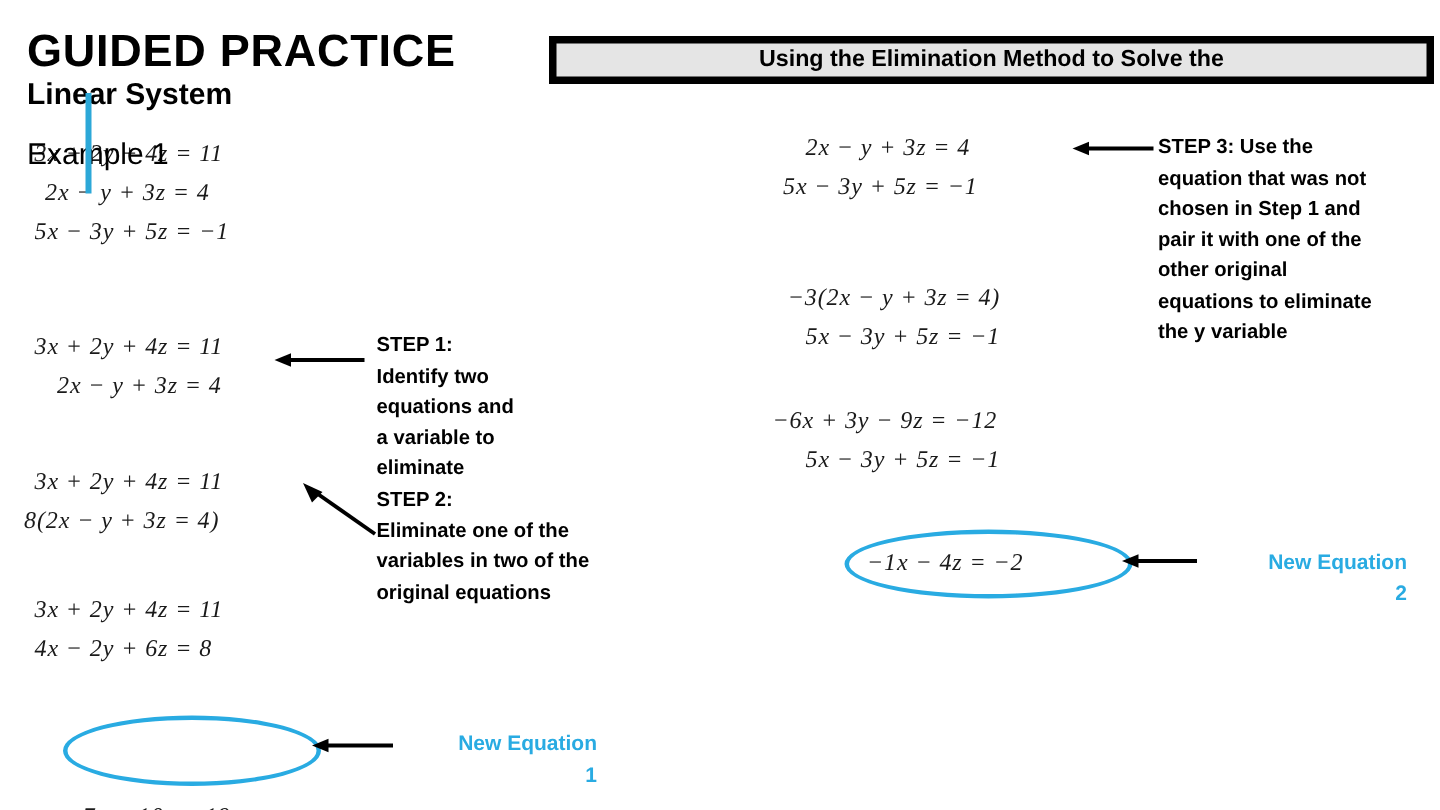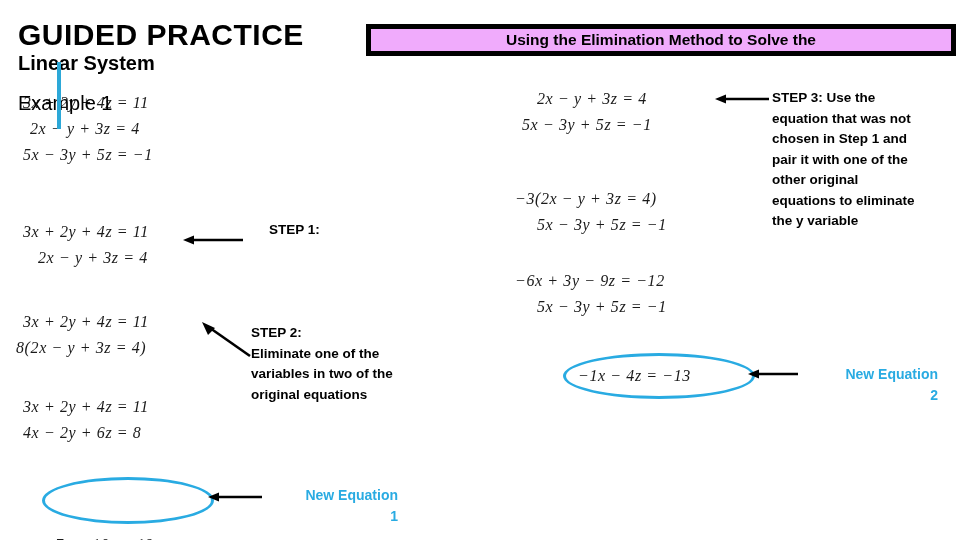--- a/index.html
+++ b/index.html
@@ -49,21 +49,21 @@
   }
 
   
   .title-box {
     position: absolute;
     left: 366px;
     top: 24px;
     width: 590px;
     height: 32px;
     border: 5px solid #000000;
-    background: #f0abfc;
+    background: #e5e5e5;
     box-sizing: border-box;
   }
   .title-box-text {
     position: absolute;
     left: 0;
     top: 0;
     width: 100%;
     height: 100%;
     display: flex;
     align-items: center;
@@ -185,22 +185,23 @@
       <line x1="54" y1="6" x2="10" y2="6" stroke="#000" stroke-width="2.6"></line>
       <polygon points="0,6 11,1.5 11,10.5" fill="#000"></polygon>
     </svg>
   </div>
 
   <div class="cyanlabel" style="left:268px; top:485px; width:130px;">
     <span>New Equation</span><br>
     <span>1</span>
   </div>
 
-  <div class="steptext" style="left:251px; top:220px; width:92px;margin-left:18px;">
+  <div class="steptext" style="left:251px; top:220px; width:92px;">
     <div>STEP 1:</div>
+    <div>Identify two equations and a variable to eliminate</div>
   </div>
 
   <div class="steptext" style="left:251px; top:323px; width:150px;">
     <div>STEP 2:</div>
     <div>Eliminate one of the variables in two of the original equations</div>
   </div>
 
   <div class="arrow-h" style="left:183px; top:234px; width:62px;">
     <svg width="62" height="12" viewBox="0 0 62 12">
       <line x1="60" y1="6" x2="10" y2="6" stroke="#000" stroke-width="2.6"></line>
@@ -213,33 +214,33 @@
       <line x1="52" y1="38" x2="12" y2="10" stroke="#000" stroke-width="2.6"></line>
       <polygon points="4,4 17,10 10,17" fill="#000"></polygon>
     </svg>
   </div>
 
   <div class="eqblock" style="left:515px; top:86px;">
     <div class="eqline ind3">2x − y + 3z = 4</div>
     <div class="eqline ind2">5x − 3y + 5z = −1</div>
   </div>
 
-  <div class="eqblock" style="left:515px; top:186px;">
+  <div class="eqblock" style="left:515px; top:186px;text-align:right;">
     <div class="eqline">−3(2x − y + 3z = 4)</div>
     <div class="eqline ind3">5x − 3y + 5z = −1</div>
   </div>
 
   <div class="eqblock" style="left:515px; top:268px;">
     <div class="eqline">−6x + 3y − 9z = −12</div>
     <div class="eqline ind3">5x − 3y + 5z = −1</div>
   </div>
 
   <div class="ellipse" style="left:563px; top:353px; width:192px; height:46px;"></div>
   <div class="eqblock" style="left:578px; top:363px;">
-    <div class="eqline">−1x − 4z = −13</div>
+    <div class="eqline">−1x − 4z = −2</div>
   </div>
 
   <div class="arrow-h" style="left:748px; top:368px; width:52px;">
     <svg width="52" height="12" viewBox="0 0 52 12">
       <line x1="50" y1="6" x2="10" y2="6" stroke="#000" stroke-width="2.6"></line>
       <polygon points="0,6 11,1.5 11,10.5" fill="#000"></polygon>
     </svg>
   </div>
 
   <div class="cyanlabel" style="left:803px; top:364px; width:135px;">

